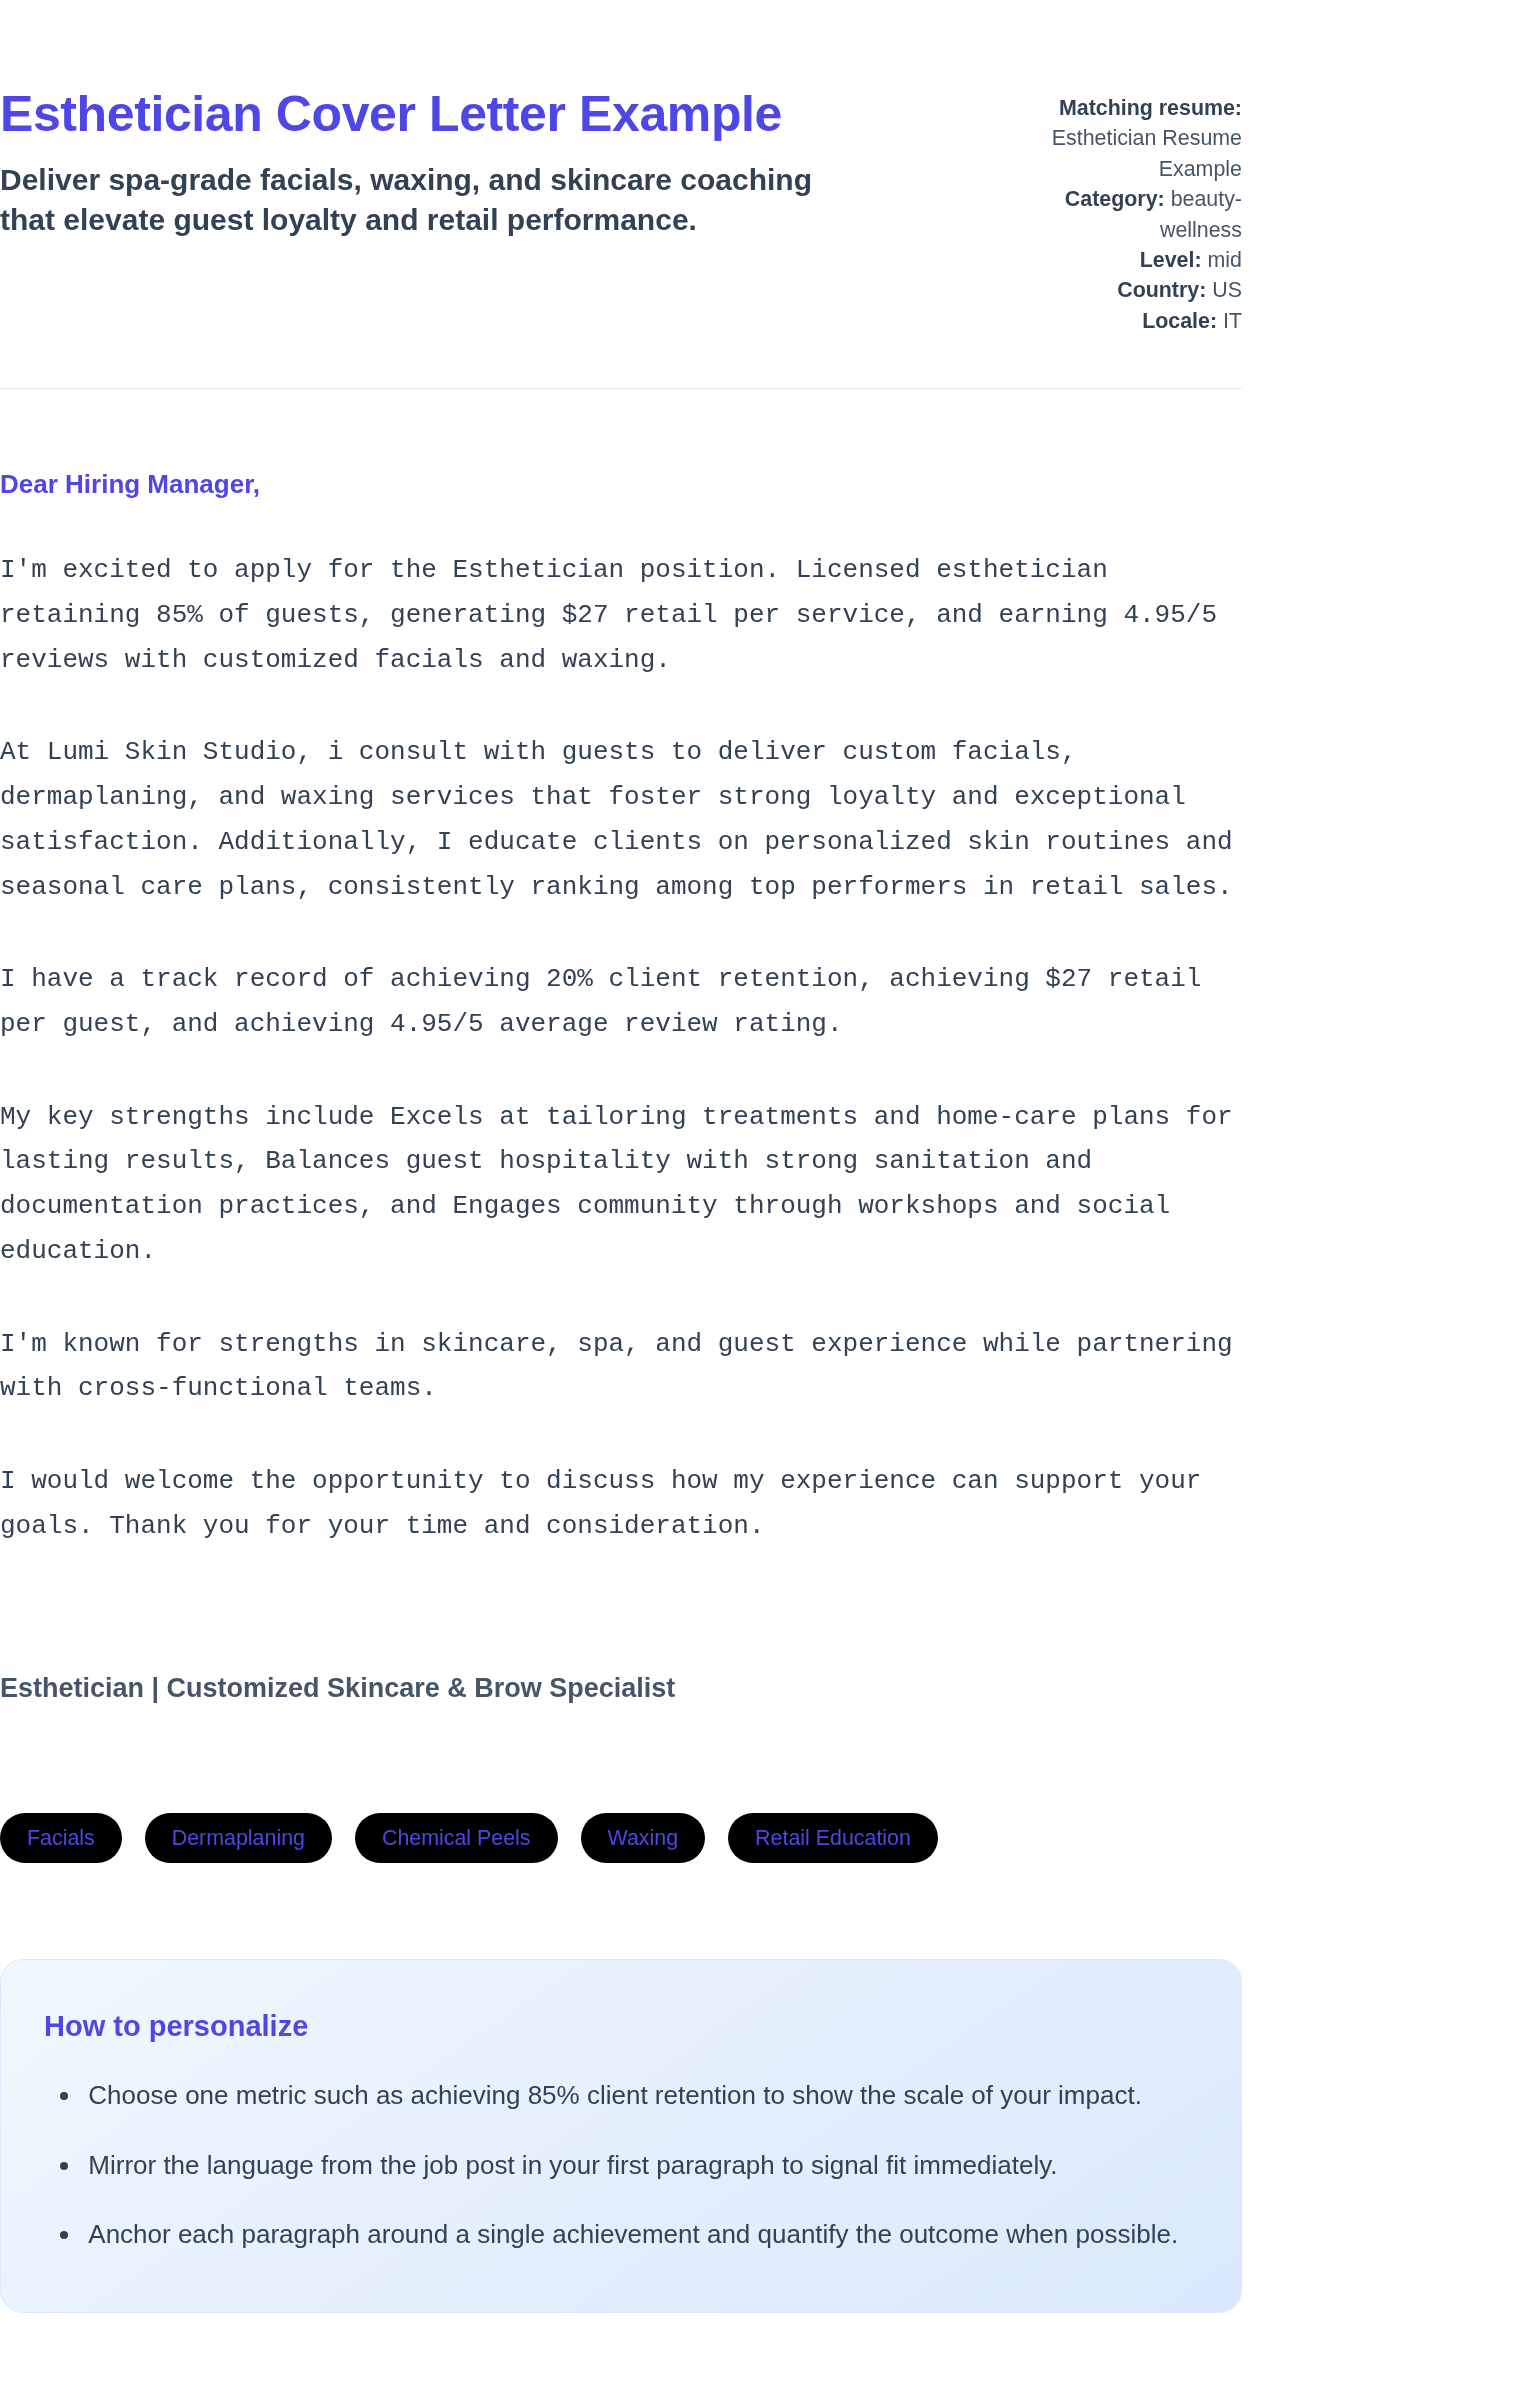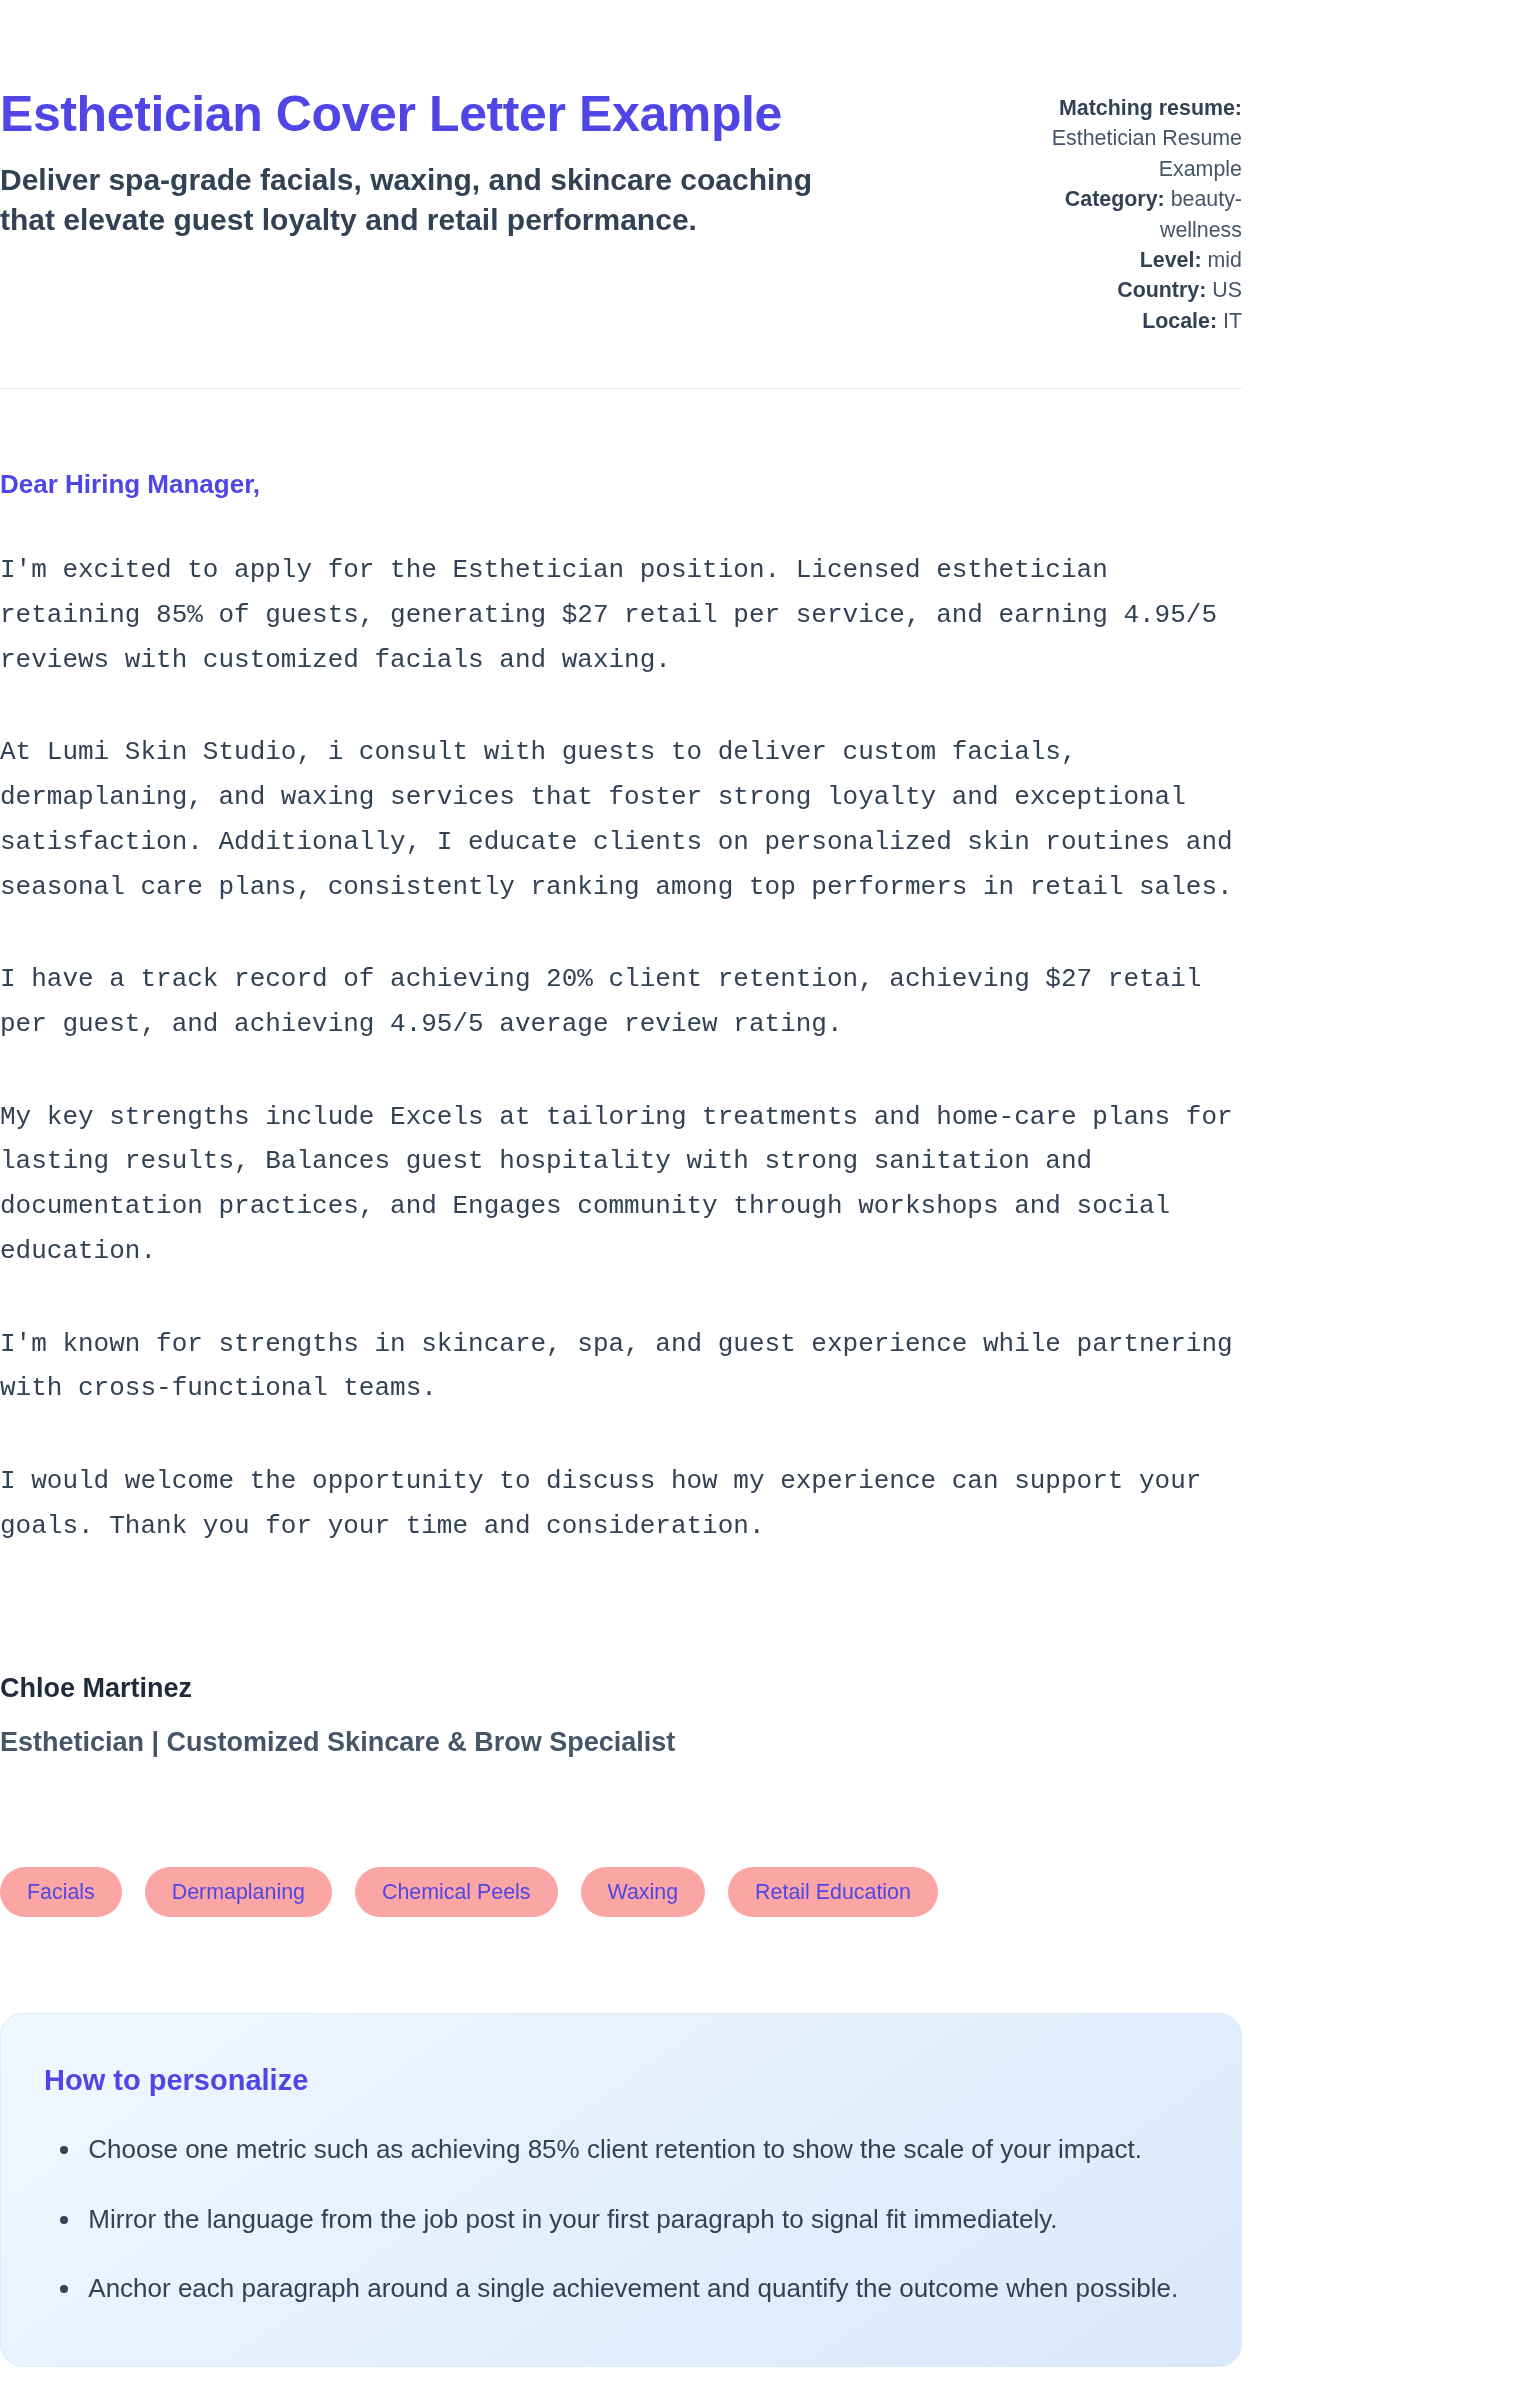--- a/index.html
+++ b/index.html
@@ -95,21 +95,21 @@
 
   
   .tags {
     margin-top: 109px;
     display: flex;
     flex-wrap: wrap;
     gap: 23px;
   }
   .tag {
     display: inline-block;
-    background: #fca5a5;
+    background: #000000;
     color: #4f46e5;
     font-size: 21.4px;
     line-height: 1;
     padding: 14.3px 27px;
     border-radius: 890px;
     white-space: nowrap;
   }
 
   
   .personalize {
@@ -166,21 +166,20 @@
       <p class="salutation">Dear Hiring Manager,</p>
 
       <p class="para">I'm excited to apply for the Esthetician position. Licensed esthetician retaining 85% of guests, generating $27 retail per service, and earning 4.95/5 reviews with customized facials and waxing.</p>
       <p class="para">At Lumi Skin Studio, i consult with guests to deliver custom facials, dermaplaning, and waxing services that foster strong loyalty and exceptional satisfaction. Additionally, I educate clients on personalized skin routines and seasonal care plans, consistently ranking among top performers in retail sales.</p>
       <p class="para">I have a track record of achieving 20% client retention, achieving $27 retail per guest, and achieving 4.95/5 average review rating.</p>
       <p class="para">My key strengths include Excels at tailoring treatments and home-care plans for lasting results, Balances guest hospitality with strong sanitation and documentation practices, and Engages community through workshops and social education.</p>
       <p class="para">I'm known for strengths in skincare, spa, and guest experience while partnering with cross-functional teams.</p>
       <p class="para">I would welcome the opportunity to discuss how my experience can support your goals. Thank you for your time and consideration.</p>
 
       <div class="signature">
-        <p class="sig-name">Chloe Martinez</p>
         <p class="sig-title">Esthetician | Customized Skincare &amp; Brow Specialist</p>
       </div>
 
       <div class="tags">
         <span class="tag">Facials</span>
         <span class="tag">Dermaplaning</span>
         <span class="tag">Chemical Peels</span>
         <span class="tag">Waxing</span>
         <span class="tag">Retail Education</span>
       </div>

